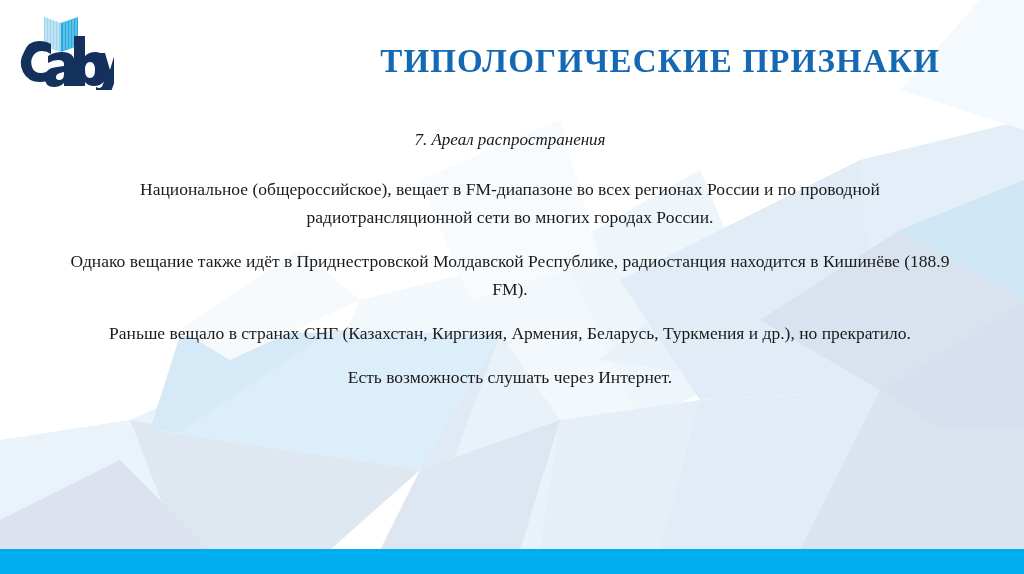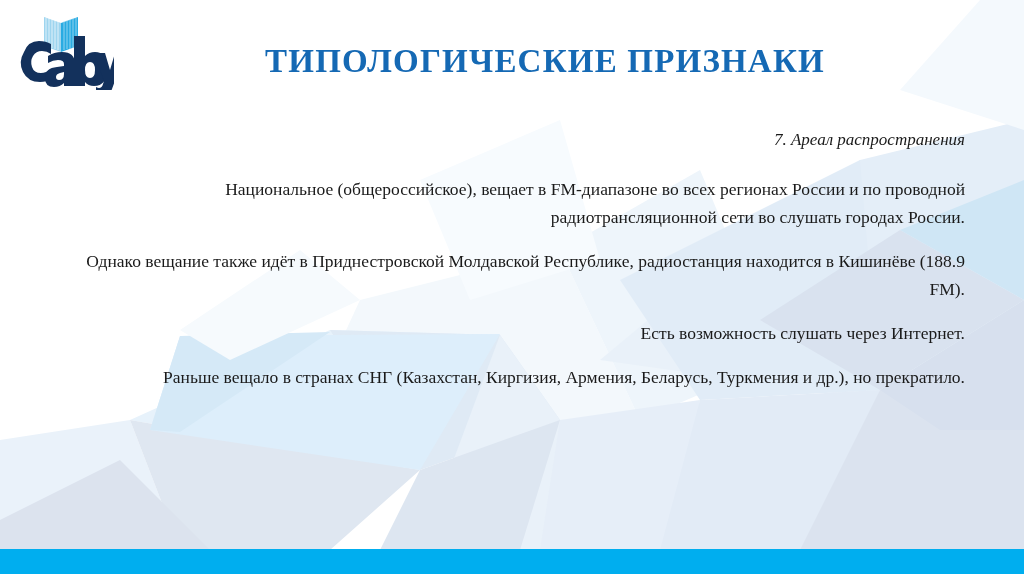--- a/index.html
+++ b/index.html
@@ -58,21 +58,21 @@
     top: 8px;
     width: 100px;
     height: 82px;
   }
 
   .slide-title {
     position: absolute;
     left: 150px;
     top: 42px;
     width: 790px;
-    text-align: center;
+    text-align: right;
     color: #1569B4;
     font-family: "Liberation Serif", "DejaVu Serif", serif;
     font-weight: bold;
     font-size: 33px;
     letter-spacing: 1.2px;
     line-height: 38px;
     white-space: nowrap;
   }
 
   
@@ -83,21 +83,21 @@
     width: 910px;
     z-index: 4;
   }
 
   .para {
     color: #1a1a1a;
     font-family: "Liberation Serif", "DejaVu Serif", serif;
     font-size: 17.5px;
     line-height: 28px;
     margin: 0 0 16px 0;
-    text-align: right;
+    text-align: center;
   }
 
   .para.heading {
     font-style: italic;
     font-size: 17px;
     margin-bottom: 21px;
   }
 
   .para:last-child {
     margin-bottom: 0;
@@ -176,21 +176,21 @@
 
         <rect x="52" y="72" width="9" height="3" fill="#13315C"></rect>
       </svg>
     </div>
 
     <div class="slide-title">ТИПОЛОГИЧЕСКИЕ ПРИЗНАКИ</div>
   </div>
 
   <div class="content">
     <p class="para heading">7.  Ареал распространения</p>
-    <p class="para">Национальное (общероссийское), вещает в FM-диапазоне во всех регионах России и по проводной радиотрансляционной сети во слушать городах России.</p>
+    <p class="para">Национальное (общероссийское), вещает в FM-диапазоне во всех регионах России и по проводной радиотрансляционной сети во многих городах России.</p>
     <p class="para">Однако вещание также идёт в Приднестровской Молдавской Республике, радиостанция находится в Кишинёве (188.9 FM).</p>
+    <p class="para">Раньше вещало в странах СНГ (Казахстан, Киргизия, Армения, Беларусь, Туркмения и др.), но прекратило.</p>
     <p class="para">Есть возможность слушать через Интернет.</p>
-    <p class="para">Раньше вещало в странах СНГ (Казахстан, Киргизия, Армения, Беларусь, Туркмения и др.), но прекратило.</p>
   </div>
 
   <div class="accent-bar"></div>
 
 </div>
 
 </body></html>

